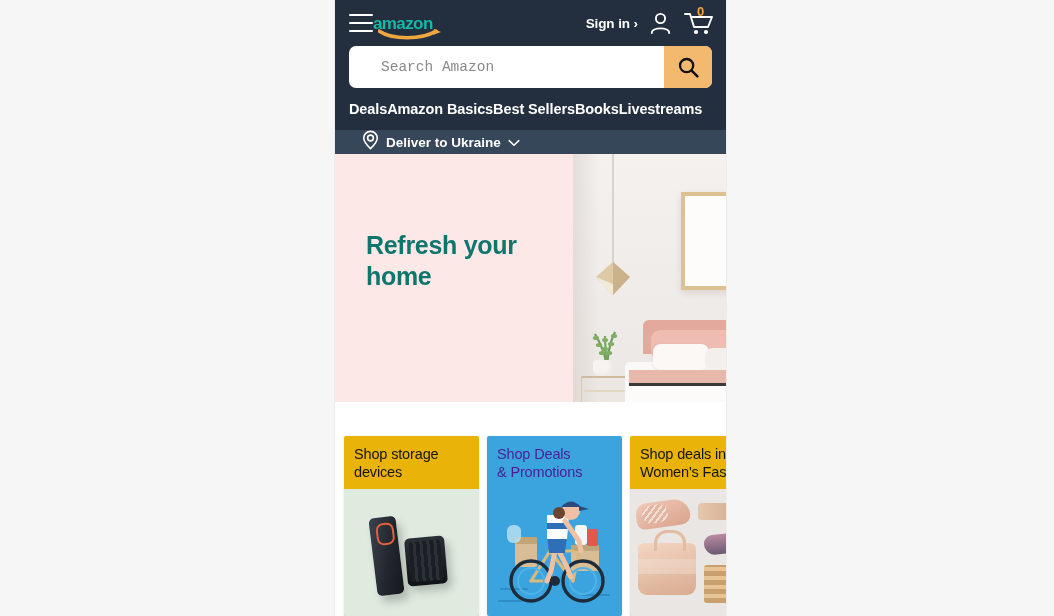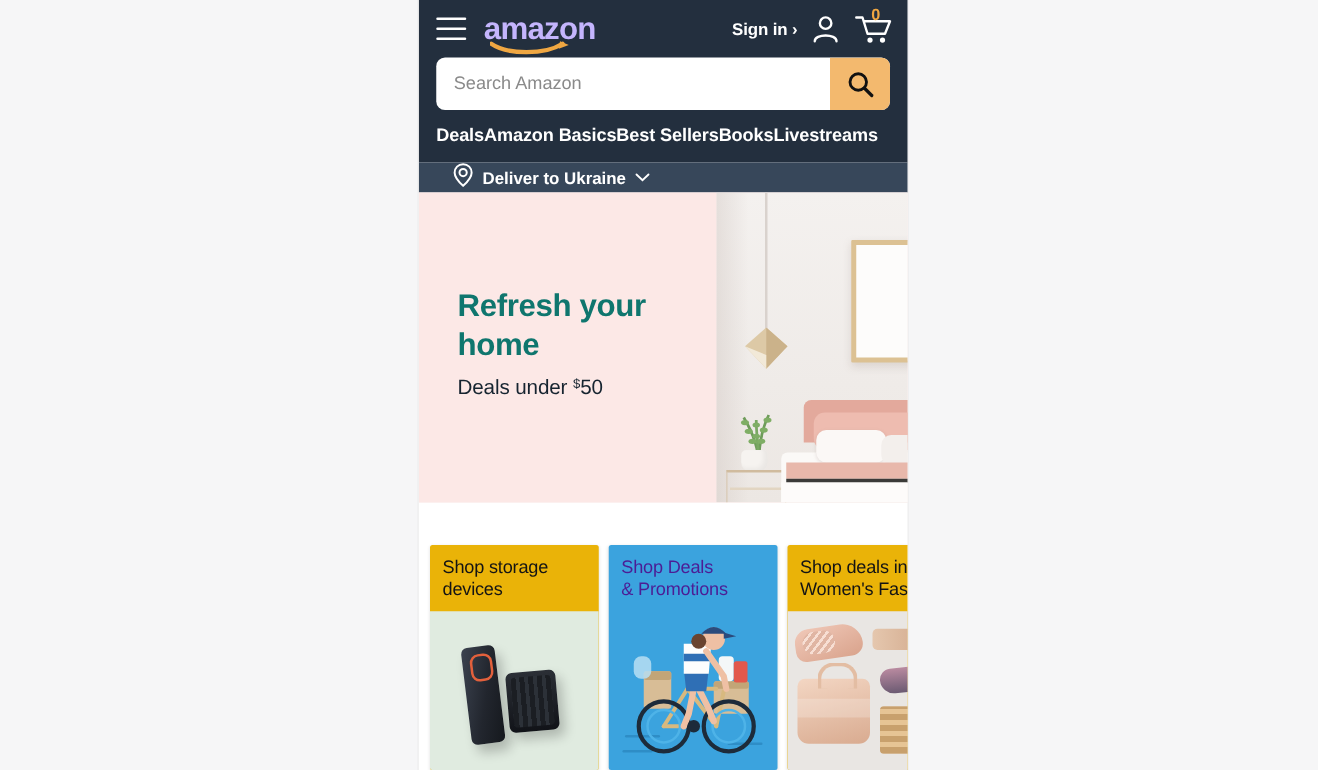--- a/index.html
+++ b/index.html
@@ -32,22 +32,22 @@
     padding: 0 12px 0 14px;
     width: 391px;
   }
   .hamburger {
     width: 24px; height: 18px;
     display: flex; flex-direction: column; justify-content: space-between;
     cursor: pointer; flex: 0 0 auto;
   }
   .hamburger i { display: block; height: 2.4px; background: #fff; border-radius: 1px; }
   .logo {
-    margin-left: 14px; position: relative;
-    color: #c4b5fd; font-size: 25px; font-weight: 700; letter-spacing: -0.6px;
+    position: relative;
+    color: #14b8a6; font-size: 17px; font-weight: 700; letter-spacing: -0.6px;
     line-height: 1; cursor: pointer;
     font-family: "Liberation Sans", sans-serif;
   }
   .logo .smile {
     position: absolute; left: 5px; bottom: -8px; width: 72px; height: 13px;
     overflow: hidden;
   }
   .logo .smile svg { display: block; }
   .hdr-right { margin-left: auto; display: flex; align-items: center; gap: 9px; }
   .signin {
@@ -67,22 +67,22 @@
     padding: 0 14px;
     height: 42px;
     display: flex; align-items: stretch;
   }
   .search-box {
     flex: 1; display: flex; background: #fff;
     border-radius: 7px; overflow: hidden;
   }
   .search-input {
     flex: 1; border: 0; outline: 0; background: transparent;
-    padding: 0 14px; font-size: 14.5px; color: #111;
-    font-family: Liberation Sans, sans-serif;
+    padding: 0 32px; font-size: 14.5px; color: #111;
+    font-family: Liberation Mono, monospace;
   }
   .search-input::placeholder { color: #8a8a8a; }
   .search-btn {
     width: 48px; background: #f3b96e; border: 0; cursor: pointer;
     display: flex; align-items: center; justify-content: center;
   }
 
   
   .nav-row {
     width: 470px;
@@ -406,23 +406,20 @@
         <div class="pillow-b"></div>
         <div class="bed-throw"></div>
         <div class="bed-line"></div>
         <div class="bed-sheet"></div>
       </div>
 
       <div class="hero-pink"></div>
 
       <div class="hero-copy">
         <div class="hero-title">Refresh your home</div>
-        <div class="hero-sub">
-          <span>Deals under </span><sup>$</sup><span>50</span>
-        </div>
       </div>
     </div>
 
     <div class="cards">
 
       <div class="card">
         <div class="card-title">
           <div>Shop storage</div>
           <div>devices</div>
         </div>

